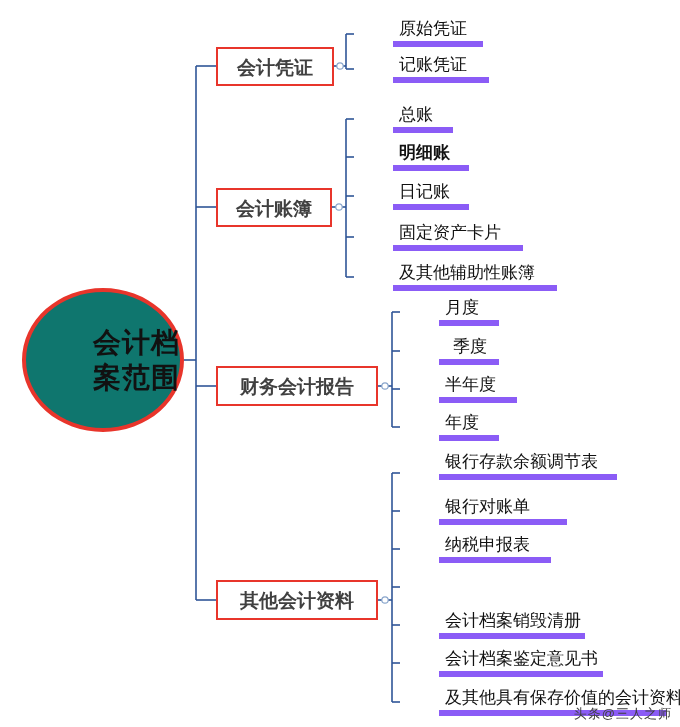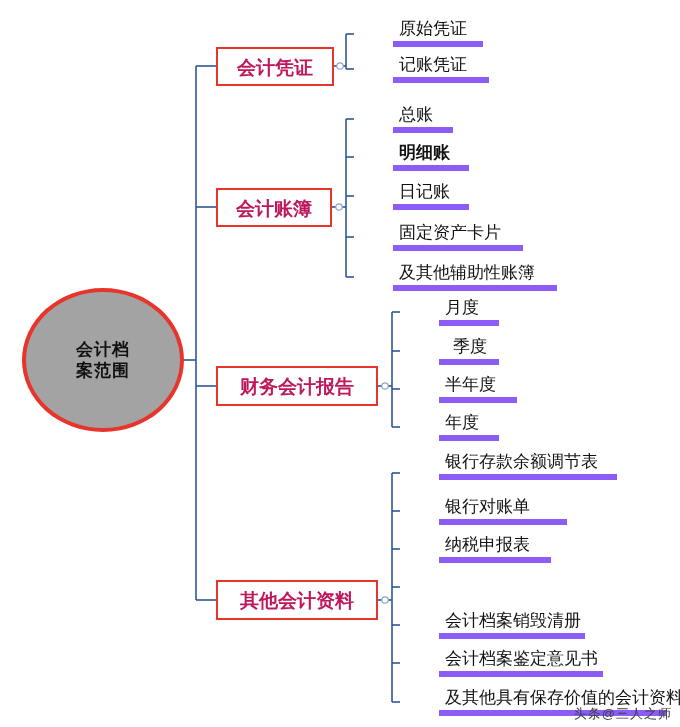--- a/index.html
+++ b/index.html
@@ -19,35 +19,36 @@
     display:flex;
     align-items:center;
     justify-content:center;
     white-space:nowrap;
   }
 
   
   .root{
     border:4px solid #e8352b;
     border-radius:50%;
-    background:#a3a3a3;
+    background:#0f766e;
     color:#111111;
-    font-size:17px;
+    font-size:28px;
     font-weight:bold;
     letter-spacing:1px;
     line-height:1.25;
     text-align:center;
     flex-direction:column;
+    align-items:flex-end;
   }
 
   
   .lvl1{
     border:2px solid #e8352b;
     background:#ffffff;
-    color:#be185d;
+    color:#404040;
     font-size:19px;
     font-weight:bold;
     padding:8px 10px 6px;
   }
 
   
   .leaf{
     border-bottom:6px solid #8b5cf6;
     color:#111111;
     font-size:17px;

